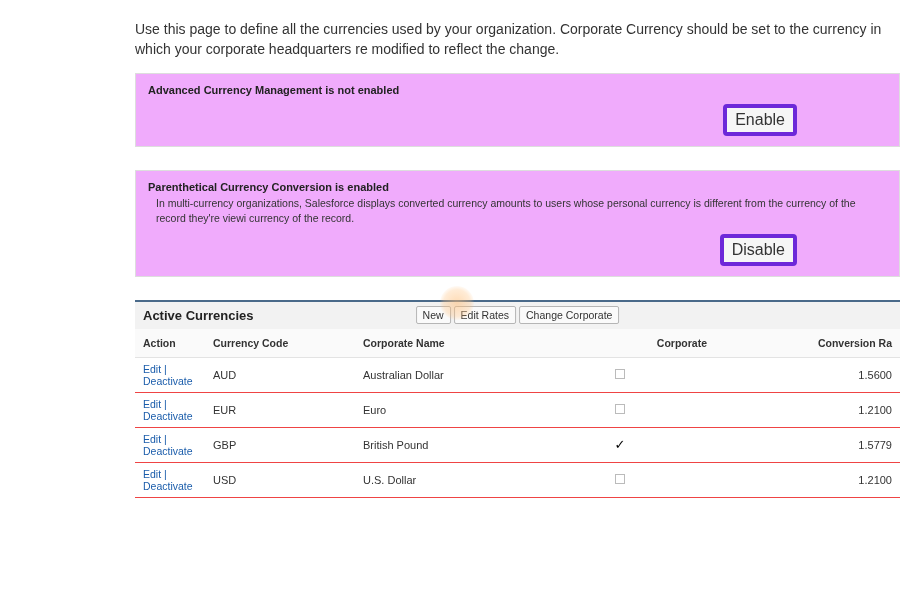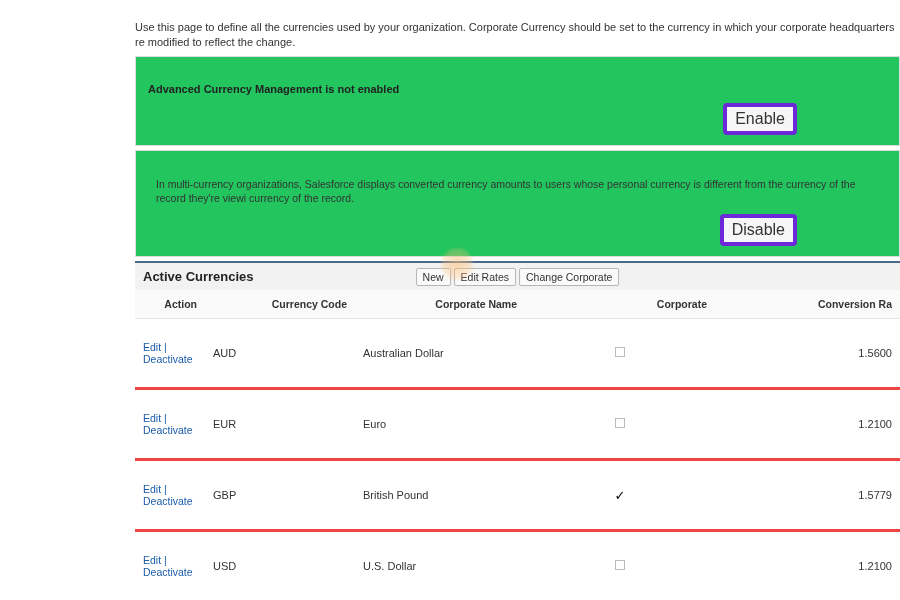--- a/index.html
+++ b/index.html
@@ -15,29 +15,29 @@
       margin: 0 auto;
       padding: 0 0 0 0;
     }
     .content-wrap {
       padding-left: 135px;
       padding-right: 0;
       width: 900px;
     }
     .intro-text {
       color: #333;
-      font-size: 11px;
+      font-size: 14px;
       line-height: 1.4;
-      margin-bottom: 5px;
+      margin-bottom: 14px;
     }
     .panel {
       border: 1px solid #ddd;
-      background: #22c55e;
-      margin-bottom: 4px;
-      padding: 26px 12px 10px 12px;
+      background: #f0abfc;
+      margin-bottom: 23px;
+      padding: 10px 12px 10px 12px;
       position: relative;
     }
     .panel-title {
       font-weight: bold;
       font-size: 11px;
       color: #222;
       margin-bottom: 3px;
     }
     .panel-body {
       font-size: 10.5px;
@@ -92,33 +92,33 @@
       border-radius: 2px;
       cursor: pointer;
       color: #333;
     }
     table.currency-table {
       width: 100%;
       border-collapse: collapse;
       font-size: 11px;
     }
     table.currency-table th {
-      text-align: right;
+      text-align: left;
       font-weight: bold;
       font-size: 10.5px;
       color: #333;
       padding: 8px 8px;
       border-bottom: 1px solid #e3e3e3;
       background: #fafafa;
     }
     table.currency-table th.center { text-align: right; }
     table.currency-table th.right { text-align: right; }
     table.currency-table td {
-      padding: 22px 8px;
-      border-bottom: 3px solid #ef4444;
+      padding: 5px 8px;
+      border-bottom: 1px solid #ef4444;
       color: #333;
     }
     table.currency-table td.center { text-align: center; }
     table.currency-table td.right { text-align: right; }
     .action-link {
       color: #1b5dab;
       cursor: pointer;
       text-decoration: none;
       font-size: 10.5px;
     }
@@ -161,20 +161,21 @@
     <p class="intro-text">Use this page to define all the currencies used by your organization. Corporate Currency should be set to the currency in which your corporate headquarters re modified to reflect the change.</p>
 
     <div class="panel">
       <div class="panel-title">Advanced Currency Management is not enabled</div>
       <div class="panel-btn-row">
         <button class="sf-btn">Enable</button>
       </div>
     </div>
 
     <div class="panel">
+      <div class="panel-title">Parenthetical Currency Conversion is enabled</div>
       <div class="panel-body">In multi-currency organizations, Salesforce displays converted currency amounts to users whose personal currency is different from the currency of the record they're viewi currency of the record.</div>
       <div class="panel-btn-row">
         <button class="sf-btn">Disable</button>
       </div>
     </div>
 
     <div style="position:relative;">
       <div class="section-bar">
         <span class="section-title">Active Currencies</span>
         <div class="section-buttons">

